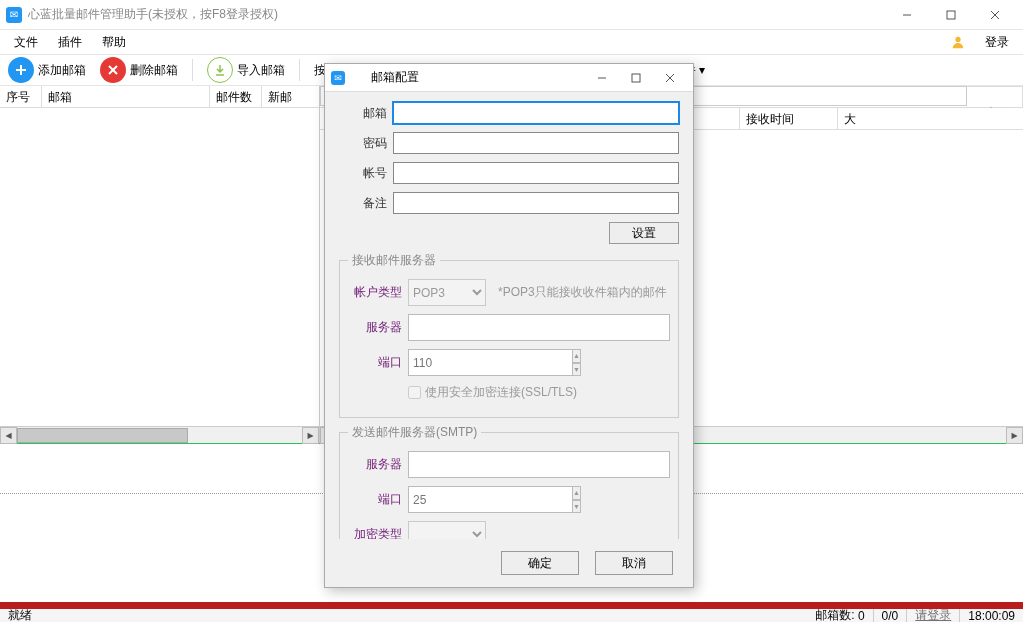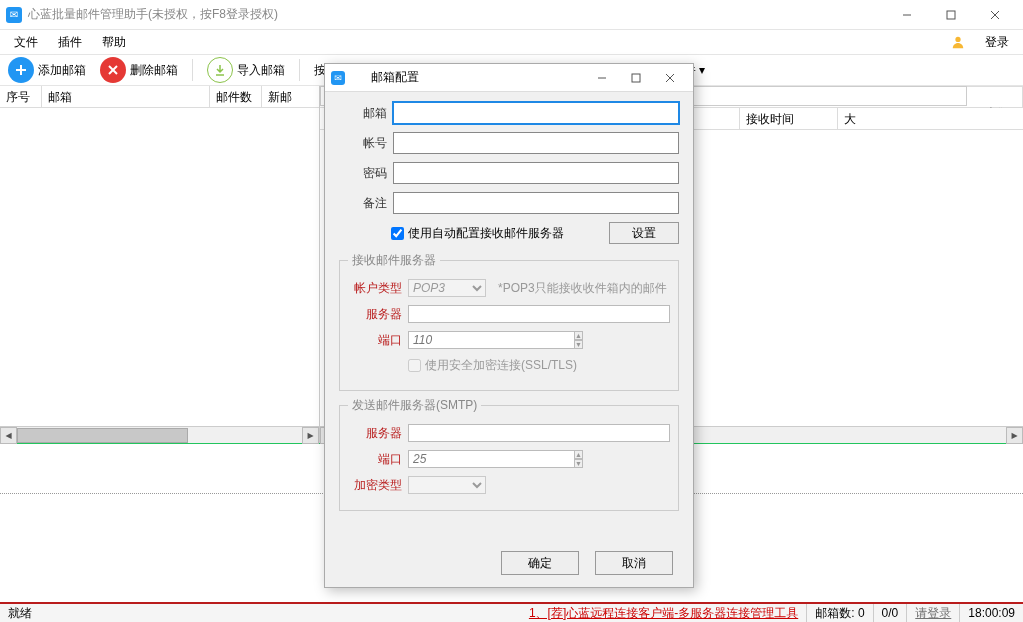--- a/index.html
+++ b/index.html
@@ -47,21 +47,21 @@
 .hscroll { height:17px; background:#f0f0f0; border-top:1px solid #ccc; display:flex; align-items:center; }
 .hscroll .thumb { height:15px; background:#c8c8c8; border:1px solid #aaa; }
 .hscroll .arrow { width:17px; height:17px; background:#e8e8e8; border:1px solid #bbb; display:flex;align-items:center;justify-content:center;font-size:8px;color:#555; }
 .hscroll .track { flex:1; position:relative; }
 
 
 .mid-pane { height: 50px; border-bottom:1px dotted #999; background:#fff; }
 .log-pane { flex:1; background:#fff; }
 
 
-.statusbar { height:20px; border-top:2px solid #b91c1c; background:#f5f5f5; display:flex; align-items:center; font-size:12px; }
+.statusbar { height:20px; border-top:7px solid #b91c1c; background:#f5f5f5; display:flex; align-items:center; font-size:12px; }
 .statusbar .cell { padding:0 8px; border-right:1px solid #ccc; height:100%; display:flex; align-items:center; }
 .statusbar .spacer { flex:1; }
 .statusbar a { color:#737373; text-decoration:underline; cursor:pointer;text-align:right; }
 .statusbar .redlink { color:#c00; text-decoration:underline; }
 
 
 .dialog { position:absolute; left:324px; top:63px; width:370px; height:525px; background:#f0f0f0; border:1px solid #aaa; box-shadow: 3px 3px 12px rgba(0,0,0,0.25); display:flex; flex-direction:column; z-index:10; }
 .dlg-title { height:28px; background:#fff; display:flex; align-items:center; padding:0 6px; border-bottom:1px solid #ddd; }
 .dlg-title .ico { width:14px; height:14px; border-radius:3px; background:#2196f3; margin-right:6px; display:flex;align-items:center;justify-content:center;color:#fff;font-size:9px; }
 .dlg-title .t { flex:1;padding-left:20px; }
@@ -71,22 +71,22 @@
 .frow { display:flex; align-items:center; margin-bottom:8px; gap:6px; }
 .frow .lbl { width:48px; text-align:right; color:#333; }
 .frow input[type=text], .frow input[type=password] { flex:1; height:22px; border:1px solid #888; padding:0 4px; background:#fff; }
 .frow.first input { border:1px solid #1e88e5; outline:1px solid #1e88e5; }
 .frow .cbwrap { display:flex; align-items:center; gap:4px; margin-left:52px; }
 .frow .btn-sm { width:70px; height:22px; border:1px solid #999; background:#eee; }
 
 fieldset { border:1px solid #ccc; padding:10px 8px 8px; margin-top:6px; }
 fieldset legend { color:#888; padding:0 4px; font-size:12px; }
 fieldset.disabled { color:#999; }
-fieldset .frow .lbl { color:#b91c1c; width:54px; }
-fieldset .frow select, fieldset .frow input[type=text] { height:18px; border:1px solid #bbb; background:#fff;font-style:italic; }
+fieldset .frow .lbl { color:#701a75; width:54px; }
+fieldset .frow select, fieldset .frow input[type=text] { height:27px; border:1px solid #bbb; background:#fff; }
 fieldset.disabled select, fieldset.disabled input { background:#f5f5f5; color:#777; }
 .hint { color:#999; font-size:12px; margin-left:6px; }
 .spin { width:72px; display:flex; }
 .spin input { flex:1; border:1px solid #bbb; height:22px; padding:0 4px; }
 .spin .arrows { width:16px; display:flex; flex-direction:column; }
 .spin .arrows div { flex:1; border:1px solid #bbb; border-left:none; display:flex;align-items:center;justify-content:center; font-size:7px; background:#eee;}
 
 .dlg-buttons { height:48px; display:flex; align-items:center; justify-content:flex-end; gap:16px; padding:0 20px; }
 .dlg-buttons button { width:78px; height:24px; border:1px solid #999; background:#eee; }
 
@@ -212,23 +212,20 @@
     </div>
   </div>
   <div class="mid-pane"></div>
   <div class="log-pane"></div>
 </div>
 
 <div class="statusbar">
   <div class="cell" style="border-right:none">就绪</div>
   <div class="spacer"></div>
   <div class="cell">
-      <span class="redlink">1、[荐]心蓝远程连接客户端-多服务器连接管理工具</span>
-    </div>
-  <div class="cell">
     <span>邮箱数:</span>&nbsp;<span>0</span>
   </div>
   <div class="cell">0/0</div>
   <div class="cell">
       <a>请登录</a>
     </div>
   <div class="cell" style="border-right:none">18:00:09</div>
 </div>
 
 <div class="dialog">
@@ -251,36 +248,32 @@
           <line x1="9" y1="1" x2="1" y2="9" stroke="#555"></line>
         </svg>
       </div>
   </div>
   <div class="dlg-body">
     <div class="frow first">
       <div class="lbl">邮箱</div>
       <input type="text" style="">
     </div>
     <div class="frow">
+      <div class="lbl">密码</div>
+      <input type="password" style="">
+    </div>
+    <div class="frow">
       <div class="lbl">帐号</div>
       <input type="text" style="">
-    </div>
-    <div class="frow">
-      <div class="lbl">密码</div>
-      <input type="password" style="">
     </div>
     <div class="frow">
       <div class="lbl">备注</div>
       <input type="text" style="">
     </div>
     <div class="frow">
-      <div class="cbwrap">
-        <input type="checkbox" checked="" style="">
-        <span>使用自动配置接收邮件服务器</span>
-      </div>
       <div style="flex:1"></div>
       <button class="btn-sm">设置</button>
     </div>
 
     <fieldset class="disabled">
       <legend>接收邮件服务器</legend>
       <div class="frow">
         <div class="lbl">帐户类型</div>
         <select disabled="" style="width:78px"><option>POP3</option></select>
         <span class="hint">*POP3只能接收收件箱内的邮件</span>

